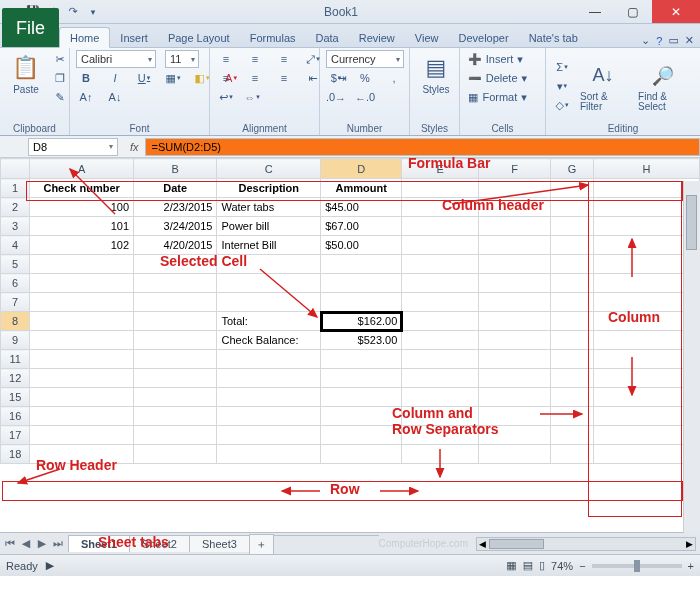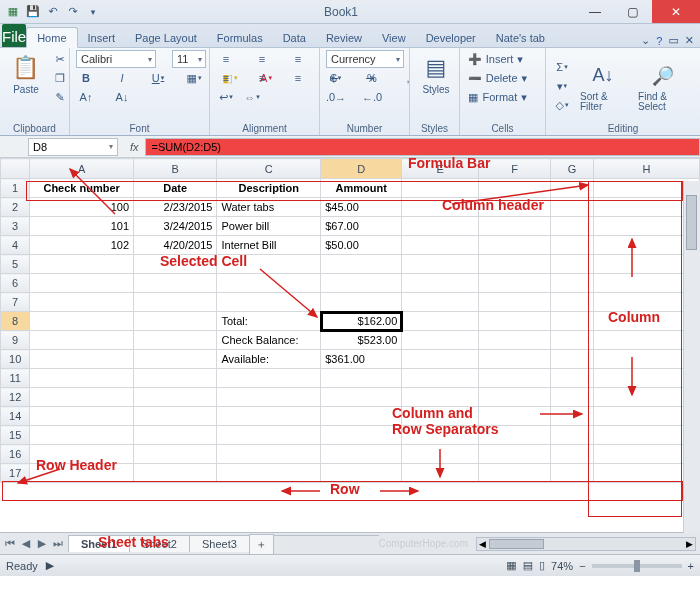--- a/index.html
+++ b/index.html
@@ -9,46 +9,46 @@
   .titlebar { height: 24px; background: linear-gradient(#e8edf3,#dfe7f1); display: flex; align-items: center; border-bottom: 1px solid #b5c3d3; }
   .titlebar .qat { display: flex; gap: 2px; padding: 0 4px; align-items: center; }
   .titlebar .qat span { width: 18px; height: 18px; display: inline-flex; align-items:center; justify-content:center; color:#3a5a84; }
   .titlebar .doc-title { flex: 1; text-align: center; font-size: 12px; color: #45607d; }
   .wincontrols { display: flex; height: 100%; }
   .wincontrols div { width: 38px; display: flex; align-items:center; justify-content:center; font-size:12px; color:#333; }
   .wincontrols .close { background:#e04343; color:#fff; width:48px; }
 
   
   .tabsrow { height: 24px; display:flex; align-items:flex-end; background: linear-gradient(#dfe7f1,#d6e0ec); border-bottom:1px solid #b5c3d3; }
-  .file-btn { background:#17683a; color:#fff; padding:4px 0 3px; font-size:15px; height:23px; display:flex; align-items:center; border-radius:2px 2px 0 0; margin-left:2px;}
+  .file-btn { background:#17683a; color:#fff; padding:4px 14px 3px; font-size:18px; height:39px; display:flex; align-items:center; border-radius:2px 2px 0 0; margin-left:2px;}
   .tab { padding:4px 10px 3px; font-size:11px; color:#3a5a84; cursor:pointer;margin-top:40px; }
   .tab.active { background:#f5f8fb; border:1px solid #b5c3d3; border-bottom:1px solid #f5f8fb; border-radius:3px 3px 0 0; margin-bottom:-1px;}
   .tabsrow .right { margin-left:auto; display:flex; gap:6px; padding-right:6px; color:#3a5a84; align-items:center;}
 
   
   .ribbon { height: 88px; background: linear-gradient(#f5f8fb,#e5ecf5); border-bottom:1px solid #9fb2c9; display:flex; }
   .group { border-right:1px solid #c3d0df; padding:2px 6px 1px; display:flex; flex-direction:column; justify-content:space-between; }
   .group-label { text-align:center; font-size:10px; color:#4a6280; padding:1px 0 0;}
   .group-body { flex:1; display:flex; align-items:flex-start; gap:4px; }
   .bigbtn { display:flex; flex-direction:column; align-items:center; padding:2px 4px; color:#3a5a84; }
   .bigbtn .ic { width:32px; height:32px; display:flex; align-items:center; justify-content:center; font-size:22px;}
   .bigbtn small { font-size:10px; }
   .stack { display:flex; flex-direction:column; gap:1px; }
-  .row { display:flex; gap:16px; align-items:center; }
+  .row { display:flex; gap:9px; align-items:center; }
   .combo { height:18px; border:1px solid #aabccf; background:#fff; font-size:11px; padding:0 14px 0 4px; display:flex; align-items:center; position:relative; color:#333;}
   .combo::after { content:"▾"; position:absolute; right:3px; font-size:8px; color:#5a6d85;}
   .iconbtn { width:20px; height:18px; border:1px solid transparent; display:inline-flex; align-items:center; justify-content:center; font-size:11px; color:#3a5a84; }
   .iconbtn.dd::after { content:"▾"; font-size:7px; margin-left:1px;}
   .menurow { height:18px; display:flex; align-items:center; gap:4px; font-size:11px; color:#3a5a84; padding:0 2px;}
 
   
   .fbar-row { height:22px; display:flex; align-items:center; border-bottom:1px solid #c5cfd8; background:#eef1f4;}
   .namebox { width:90px; height:18px; margin:0 6px 0 28px; border:1px solid #b7c2cd; background:#fff; font-size:11px; padding:1px 4px; display:flex; align-items:center; justify-content:space-between;}
   .fx { font-style:italic; font-size:11px; color:#555; margin:16px 6px;}
-  .formula-input { flex:1; height:18px; border:1px solid #b7c2cd; background:#ef4444; font-size:11px; padding:1px 6px; margin-right:0; display:flex; align-items:center;}
+  .formula-input { flex:1; height:18px; border:1px solid #b7c2cd; background:#f97316; font-size:11px; padding:1px 6px; margin-right:0; display:flex; align-items:center;}
 
   
   .grid-wrap { position:relative; height: 374px; overflow:hidden; background:#fff;}
   table.grid { border-collapse:collapse; table-layout:fixed; width:100%; }
   .grid th, .grid td { border:1px solid #d4d8dc; height:19px; font-size:11px; padding:0 4px; background:#fff; }
   .grid thead th { background:linear-gradient(#f7f9fb,#e6eaef); color:#3d4c5c; font-weight:normal; text-align:center; height:20px;}
   .grid thead th.corner { width:26px; }
   .grid tbody th { width:26px; background:linear-gradient(#f7f9fb,#e6eaef); color:#3d4c5c; font-weight:normal; text-align:center;}
   .grid td { text-align:left; color:#000; white-space:nowrap; overflow:hidden;}
   .grid td.num { text-align:right;margin-left:16px; }
@@ -379,31 +379,20 @@
           <td></td>
           <td></td>
           <td>Check Balance:</td>
           <td class="num">$523.00</td>
           <td></td>
           <td></td>
           <td></td>
           <td></td>
         </tr>
         <tr>
-          <th>10</th>
-          <td></td>
-          <td></td>
-          <td>Available:</td>
-          <td class="currency-green">$361.00</td>
-          <td></td>
-          <td></td>
-          <td></td>
-          <td></td>
-        </tr>
-        <tr>
           <th>11</th>
           <td></td>
           <td></td>
           <td></td>
           <td></td>
           <td></td>
           <td></td>
           <td></td>
           <td></td>
         </tr>
@@ -412,31 +401,20 @@
           <td></td>
           <td></td>
           <td></td>
           <td></td>
           <td></td>
           <td></td>
           <td></td>
           <td></td>
         </tr>
         <tr>
-          <th>14</th>
-          <td></td>
-          <td></td>
-          <td></td>
-          <td></td>
-          <td></td>
-          <td></td>
-          <td></td>
-          <td></td>
-        </tr>
-        <tr>
           <th>15</th>
           <td></td>
           <td></td>
           <td></td>
           <td></td>
           <td></td>
           <td></td>
           <td></td>
           <td></td>
         </tr>
@@ -446,20 +424,31 @@
           <td></td>
           <td></td>
           <td></td>
           <td></td>
           <td></td>
           <td></td>
           <td></td>
         </tr>
         <tr>
           <th>17</th>
+          <td></td>
+          <td></td>
+          <td></td>
+          <td></td>
+          <td></td>
+          <td></td>
+          <td></td>
+          <td></td>
+        </tr>
+        <tr>
+          <th>18</th>
           <td></td>
           <td></td>
           <td></td>
           <td></td>
           <td></td>
           <td></td>
           <td></td>
           <td></td>
         </tr>
       </tbody>

